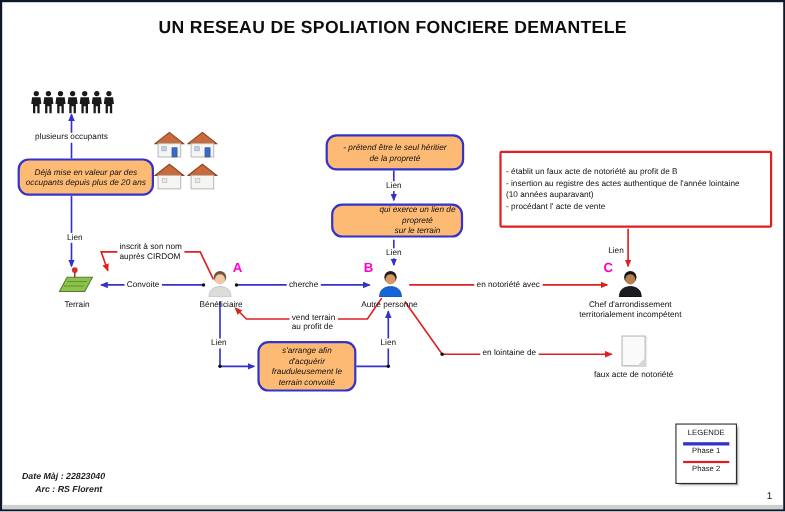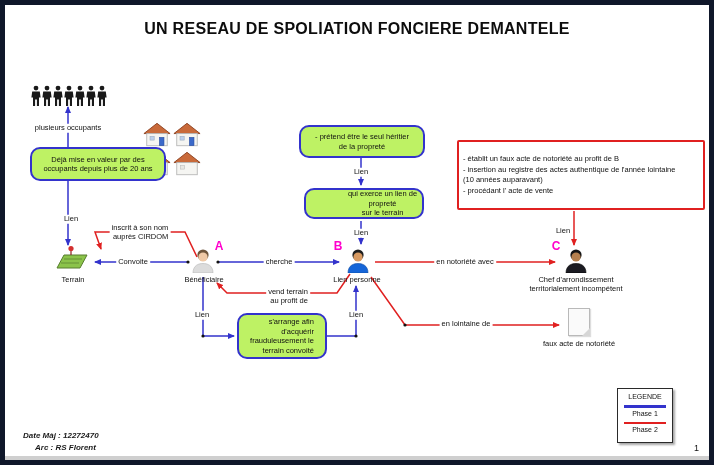--- a/index.html
+++ b/index.html
@@ -1,24 +1,24 @@
 <!DOCTYPE html>
 <html><head>
 <meta charset="utf-8">
 <style>
   html,body{margin:0;padding:0;background:#e9e9e9;font-family:"Liberation Sans",sans-serif;}
-  .page{position:relative;width:714px;height:465px;background:#fff;border:5px solid #0f172a;box-sizing:border-box;overflow:hidden;color:#111;}
+  .page{position:relative;width:714px;height:465px;background:#fff;border:2px solid #0f172a;box-sizing:border-box;overflow:hidden;color:#111;}
   .bottom-edge{position:absolute;left:0;right:0;bottom:0;height:4px;background:#cfcfcf;}
   .title{position:absolute;top:15px;left:0;width:100%;text-align:center;font-weight:bold;font-size:16px;letter-spacing:.3px;color:#0d0d0d;}
   .wires{position:absolute;left:0;top:0;width:714px;height:465px;}
   .icon{position:absolute;}
   .people-row{display:flex;gap:1px;}
-  .callout{position:absolute;border:2px solid #3333cc;border-radius:10px;background:#bef264;font-size:7.5px;line-height:9.5px;display:flex;align-items:center;justify-content:center;text-align:center;white-space:pre-line;box-sizing:border-box;padding:2px 3px;}
+  .callout{position:absolute;border:2px solid #3333cc;border-radius:10px;background:#fdba74;font-size:7.5px;line-height:9.5px;display:flex;align-items:center;justify-content:center;text-align:center;white-space:pre-line;box-sizing:border-box;padding:2px 3px;font-style:italic;}
   .red-callout{position:absolute;border:2px solid #e02020;border-radius:2px;background:#fff;font-size:7.5px;line-height:10.5px;text-align:left;white-space:pre-line;box-sizing:border-box;padding:6px 4px;display:flex;align-items:center;}
-  .edge-label{position:absolute;transform:translate(-50%,-50%);background:#fff;font-size:7.5px;line-height:8.5px;padding:0 2px;text-align:right;white-space:pre-line;}
+  .edge-label{position:absolute;transform:translate(-50%,-50%);background:#fff;font-size:7.5px;line-height:8.5px;padding:0 2px;text-align:left;white-space:pre-line;}
   .node-label{position:absolute;transform:translateX(-50%);font-size:7.5px;line-height:9px;text-align:center;white-space:pre-line;}
   .abc{position:absolute;transform:translate(-50%,-50%);font-weight:bold;font-size:12px;}
   .doc{position:absolute;width:20px;height:26px;background:#fafafa;border:1px solid #b9b9b9;box-shadow:1px 1px 1px #ddd;}
   .doc::after{content:"";position:absolute;right:-1px;bottom:-1px;border-style:solid;border-width:0 0 8px 8px;border-color:transparent transparent #d6d6d6 transparent;}
   .legend{position:absolute;left:612px;top:383px;width:56px;height:55px;border:1px solid #2a2a2a;background:#fff;box-shadow:2px 2px 2px #a8a8a8;box-sizing:border-box;text-align:center;font-size:7px;padding-top:4px;}
   .legend .swatch{width:42px;height:2.5px;margin:5px auto 2px auto;}
   .foot{position:absolute;font-style:italic;font-weight:bold;font-size:8px;color:#1a1a1a;}
   .pagenum{position:absolute;right:10px;bottom:7px;font-size:9px;}
 </style>
 </head>
@@ -137,27 +137,27 @@
     <path d="M3,25 C3,17 9,15.5 13,15.5 C17,15.5 23,17 23,25 Z" fill="#1565d8" stroke="#0e4aa0" stroke-width="0.6"></path>
   </svg>
   <svg class="icon" style="left:558px;top:243px;" width="26" height="25" viewBox="0 0 26 25">
     <circle cx="13" cy="7" r="5.6" fill="#141414"></circle>
       <circle cx="13" cy="9" r="4.6" fill="#b5804e"></circle>
     <path d="M3,25 C3,17 9,15.5 13,15.5 C17,15.5 23,17 23,25 Z" fill="#1b1b22" stroke="#000" stroke-width="0.6"></path>
   </svg>
 
   <div class="doc" style="left:563px;top:303px;"></div>
 
-  <div class="callout" style="left:25px;top:142px;width:136px;height:34px;">Déjà mise en valeur par des
+  <div class="callout" style="left:14px;top:142px;width:124px;height:34px;">Déjà mise en valeur par des
 occupants depuis plus de 20 ans</div>
   <div class="callout" style="left:294px;top:120px;width:126px;height:33px;">- prétend être le seul héritier
 de la propreté</div>
   <div class="callout" style="left:299px;top:183px;width:120px;height:31px;padding-left:40px;">qui exerce un lien de propreté
 sur le terrain</div>
-  <div class="callout" style="left:232px;top:308px;width:90px;height:46px;text-align:right;">s'arrange afin
+  <div class="callout" style="left:232px;top:308px;width:90px;height:46px;">s'arrange afin
 d'acquérir
 frauduleusement le
 terrain convoité</div>
   <div class="red-callout" style="left:452px;top:135px;width:248px;height:70px;">- établit un faux acte de notoriété au profit de B
 - insertion au registre des actes authentique de l'année lointaine
 (10 années auparavant)
 - procédant l' acte de vente</div>
 
   <div class="edge-label" style="left:63px;top:123px;">plusieurs occupants</div>
   <div class="edge-label" style="left:66px;top:214px;">Lien</div>
@@ -174,31 +174,31 @@
   <div class="edge-label" style="left:558px;top:226px;">Lien</div>
   <div class="edge-label" style="left:460px;top:257px;">en notoriété avec</div>
   <div class="edge-label" style="left:461px;top:319px;">en lointaine de</div>
 
   <div class="abc" style="left: 214px; top: 241px; color: rgb(255, 0, 204);">A</div>
   <div class="abc" style="left: 333px; top: 241px; color: rgb(255, 0, 204);">B</div>
   <div class="abc" style="left: 551px; top: 241px; color: rgb(255, 0, 204);">C</div>
 
   <div class="node-label" style="left:68px;top:270px;">Terrain</div>
   <div class="node-label" style="left:199px;top:270px;">Bénéficiaire</div>
-  <div class="node-label" style="left:352px;top:270px;">Lien personne</div>
+  <div class="node-label" style="left:352px;top:270px;">Autre personne</div>
   <div class="node-label" style="left:571px;top:270px;">Chef d'arrondissement
 territorialement incompétent</div>
   <div class="node-label" style="left:574px;top:334px;">faux acte de notoriété</div>
 
   <div class="legend">
     <div>LEGENDE</div>
     <div class="swatch" style="background-color: rgb(51, 51, 204);"></div>
     <div>Phase 1</div>
     <div class="swatch" style="background-color: rgb(224, 32, 32);"></div>
     <div>Phase 2</div>
   </div>
 
-  <div class="foot" style="left:18px;top:426px;">Date Màj : 12272470</div>
+  <div class="foot" style="left:18px;top:426px;">Date Màj : 22823040</div>
   <div class="foot" style="left:30px;top:438px;">Arc : RS Florent</div>
   <div class="pagenum">1</div>
 
   <div class="bottom-edge"></div>
 </div>
 
 </body></html>

